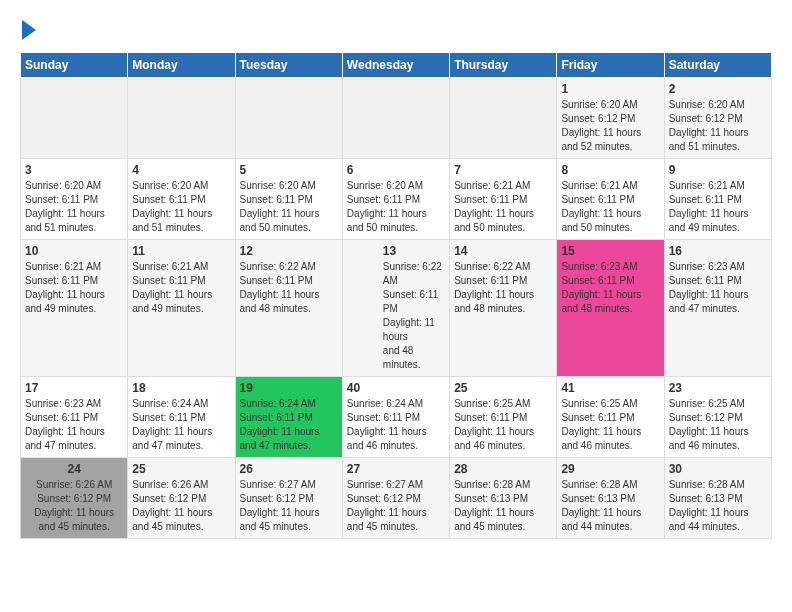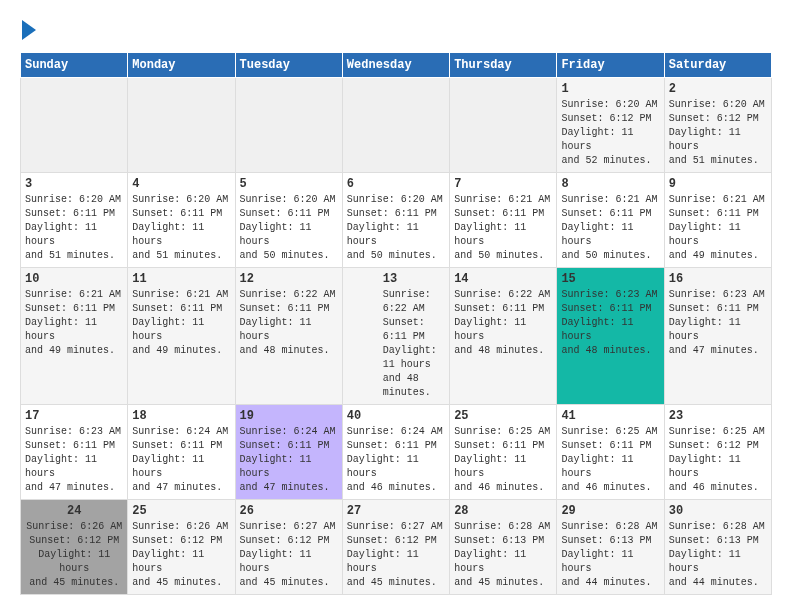--- a/index.html
+++ b/index.html
@@ -6,21 +6,20 @@
     body {
       font-family: Arial, sans-serif;
       background: #fff;
       width: 792px;
       height: 612px;
       overflow: hidden;
     }
     .page {
       width: 792px;
       padding: 16px 20px 10px 20px;
-      font-family: Liberation Mono, monospace;
     }
     .header {
       display: flex;
       justify-content: space-between;
       align-items: flex-start;
       margin-bottom: 12px;
     }
     .logo {
       display: flex;
       align-items: center;
@@ -236,21 +235,21 @@
 Daylight: 11 hours
 and 48 minutes.</div>
           </td>
           <td style="background: rgb(245, 245, 245);">
             <span class="day-num">14</span>
             <div class="day-info" style="white-space: pre-line;">Sunrise: 6:22 AM
 Sunset: 6:11 PM
 Daylight: 11 hours
 and 48 minutes.</div>
           </td>
-          <td style="background: #14b8a6;">
+          <td style="background: #ec4899;">
             <span class="day-num">15</span>
             <div class="day-info" style="white-space: pre-line;">Sunrise: 6:23 AM
 Sunset: 6:11 PM
 Daylight: 11 hours
 and 48 minutes.</div>
           </td>
           <td style="background: rgb(245, 245, 245);">
             <span class="day-num">16</span>
             <div class="day-info" style="white-space: pre-line;">Sunrise: 6:23 AM
 Sunset: 6:11 PM
@@ -266,21 +265,21 @@
 Daylight: 11 hours
 and 47 minutes.</div>
           </td>
           <td style="background: rgb(255, 255, 255);">
             <span class="day-num">18</span>
             <div class="day-info" style="white-space: pre-line;">Sunrise: 6:24 AM
 Sunset: 6:11 PM
 Daylight: 11 hours
 and 47 minutes.</div>
           </td>
-          <td style="background: #c4b5fd;">
+          <td style="background: #22c55e;">
             <span class="day-num">19</span>
             <div class="day-info" style="white-space: pre-line;">Sunrise: 6:24 AM
 Sunset: 6:11 PM
 Daylight: 11 hours
 and 47 minutes.</div>
           </td>
           <td style="background: rgb(255, 255, 255);">
             <span class="day-num">40</span>
             <div class="day-info" style="white-space: pre-line;">Sunrise: 6:24 AM
 Sunset: 6:11 PM

